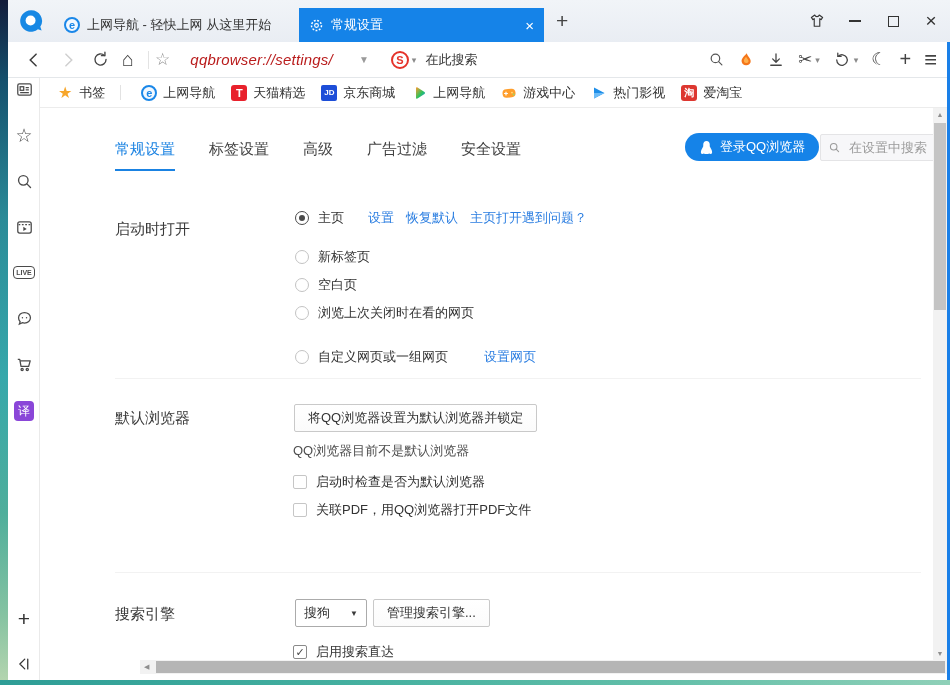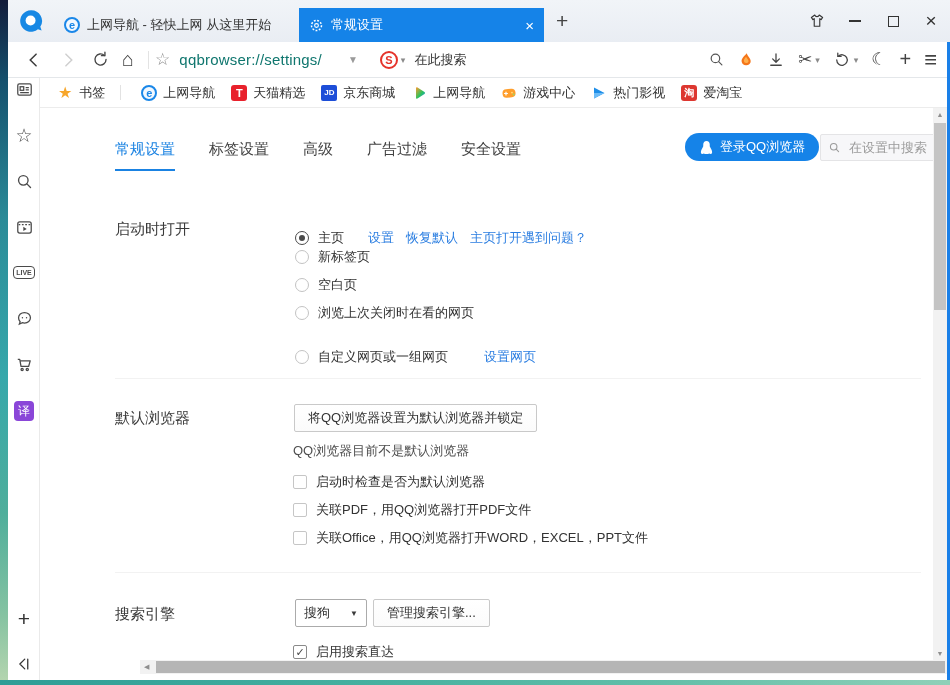--- a/index.html
+++ b/index.html
@@ -30,21 +30,21 @@
   .wc-min i{display:block;width:12px;height:2px;background:#333;}
   .wc-max i{display:block;width:11px;height:11px;border:1.3px solid #333;}
   .wc-close{font-size:19px;}
 
   
   .toolbar{position:absolute;left:8px;top:42px;width:939px;height:36px;background:#fff;
     border-bottom:1px solid #e4e7ea;display:flex;align-items:center;font-size:13px;}
   .tb{display:flex;align-items:center;justify-content:center;}
   .sep{width:1px;height:18px;background:#e3e3e3;margin:0 6px 0 14px;}
   .glyph{color:#444;}
-  .url{font-size:15px;color:#0f766e;margin-left:9px;letter-spacing:.2px;}
+  .url{font-size:15px;color:#b91c1c;margin-left:20px;letter-spacing:.2px;font-style:italic;}
   .caret{font-size:9px;color:#8a8a8a;margin-left:3px;}
   .url-caret{margin-left:26px;font-size:10px;color:#9a9a9a;}
   .sogou{margin-left:22px;display:flex;align-items:center;}
   .sogou-badge{width:18px;height:18px;border:2px solid #e5332a;border-radius:50%;color:#e5332a;
     font-weight:bold;font-size:11px;line-height:14px;text-align:center;background:#fff;}
   .sogou-label{margin-left:9px;color:#333;}
   .right-icons{margin-left:auto;display:flex;align-items:center;margin-right:10px;}
   .right-icons>*{margin-left:13px;}
   .g17{font-size:17px;} .g20{font-size:20px;}
 
@@ -352,21 +352,21 @@
     </div>
     <div class="set-search">
       <svg width="13" height="13" viewBox="0 0 24 24" fill="none" stroke="#9b9b9b" stroke-width="2">
           <circle cx="10.5" cy="10.5" r="6"></circle>
           <path d="m15 15 4.6 4.6" stroke-linecap="round"></path>
         </svg>
       <input type="text" placeholder="在设置中搜索" style="">
     </div>
 
     <div class="sec-label" style="top:112px">启动时打开</div>
-    <div class="row" style="top:120px">
+    <div class="row" style="top:100px">
       <span class="radio sel">
           <i></i>
         </span>
       <span>主页</span>
       <span class="lnk first">设置</span>
       <span class="lnk">恢复默认</span>
       <span class="lnk">主页打开遇到问题？</span>
     </div>
     <div class="row" style="top:139px">
       <span class="radio"></span>
@@ -392,24 +392,20 @@
     <div class="btn" style="position:absolute;left:253px;top:296px">将QQ浏览器设置为默认浏览器并锁定</div>
     <div class="status-text" style="top:334px">QQ浏览器目前不是默认浏览器</div>
     <div class="row" style="top:364px;left:252px">
       <span class="checkbox"></span>
       <span>启动时检查是否为默认浏览器</span>
     </div>
     <div class="row" style="top:392px;left:252px">
       <span class="checkbox"></span>
       <span>关联PDF，用QQ浏览器打开PDF文件</span>
     </div>
-    <div class="row" style="top:420px;left:252px">
-      <span class="checkbox"></span>
-      <span>关联Office，用QQ浏览器打开WORD，EXCEL，PPT文件</span>
-    </div>
 
     <div class="divider" style="top:464px"></div>
 
     <div class="sec-label" style="top:497px">搜索引擎</div>
     <div class="dropdown" style="top:491px">
       <span>搜狗</span>
       <span class="dd-arrow">▼</span>
     </div>
     <div class="btn" style="position:absolute;left:332px;top:491px">管理搜索引擎...</div>
     <div class="row" style="top:534px;left:252px">

